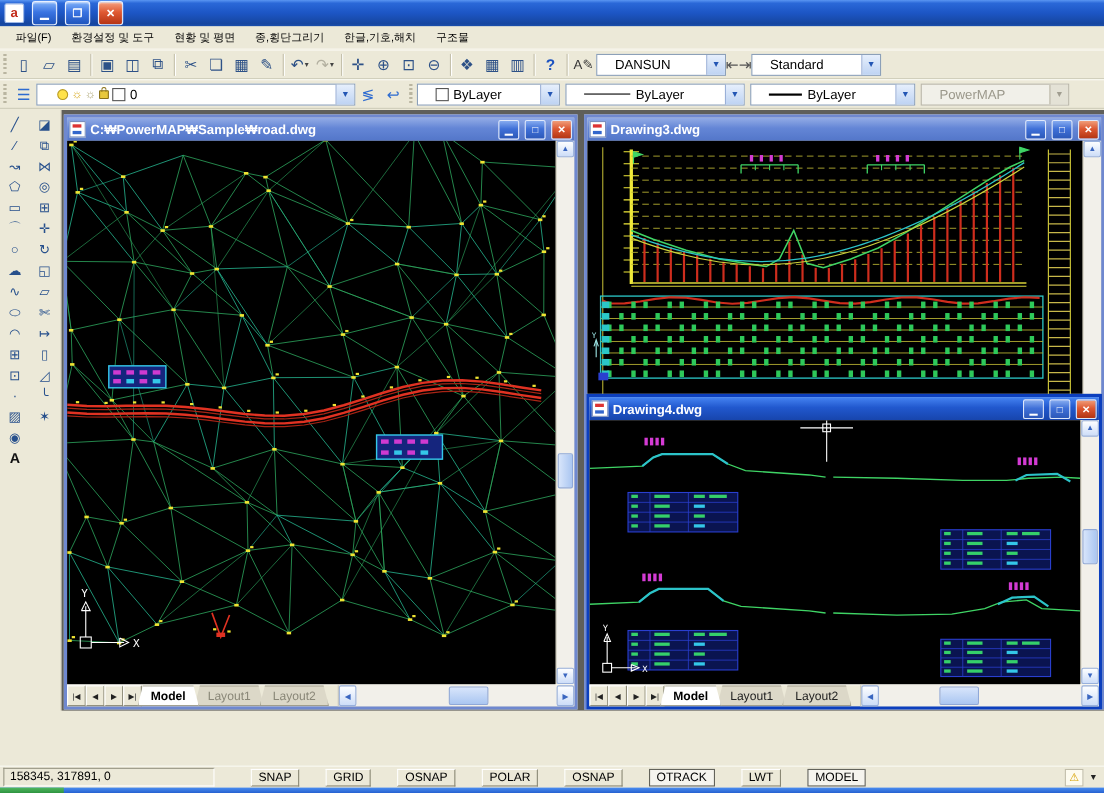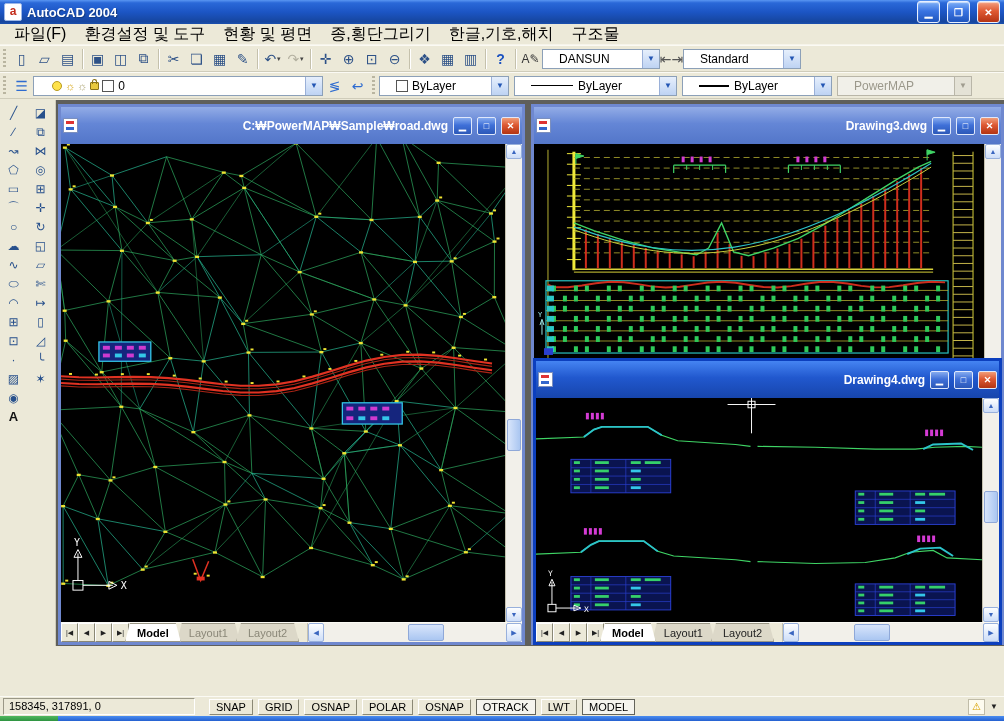--- a/index.html
+++ b/index.html
@@ -11,21 +11,21 @@
     display:flex;align-items:center;gap:5px;padding:0 4px;}
   .app-icon{width:16px;height:16px;background:#fff;border:1px solid #9db8e8;border-radius:2px;
     color:#c32b1a;font-weight:bold;font-size:12px;line-height:14px;text-align:center;}
   .titlebar .ttitle{color:#fff;font-weight:bold;font-size:13px;flex:1;text-shadow:1px 1px 1px #123a80;}
   .winbtn{width:21px;height:20px;border-radius:3px;border:1px solid #e8f0ff;margin-left:2px;
     display:flex;align-items:center;justify-content:center;color:#fff;font-size:10px;font-weight:bold;
     background:linear-gradient(180deg,#7fb0f8,#3a74e2 45%,#1f55bd);box-shadow:inset 0 1px 1px rgba(255,255,255,.6);}
   .winbtn.close{background:linear-gradient(180deg,#f4a080,#e05a33 45%,#b53414);}
   
   .menubar{position:absolute;left:0;top:24px;width:1004px;height:21px;background:#ece9d8;
-    display:flex;align-items:center;padding-left:5px;font-size:16px;color:#000;box-sizing:border-box;
+    display:flex;align-items:center;padding-left:5px;font-size:10px;color:#000;box-sizing:border-box;
     border-bottom:1px solid #f6f4ea;}
   .menu-item{padding:2px 9px;white-space:nowrap;}
   
   .trow{position:absolute;left:0;width:1004px;height:27px;background:#ece9d8;display:flex;align-items:center;
     box-sizing:border-box;border-top:1px solid #fbfaf4;border-bottom:1px solid #cfccba;}
   .grip{width:3px;height:20px;margin:0 4px 0 3px;
     background:repeating-linear-gradient(180deg,#b9b5a0 0 2px,transparent 2px 4px);}
   .tsep{width:1px;height:20px;background:#c5c1ac;box-shadow:1px 0 0 #fff;margin:0 3px;}
   .tbtn{width:23px;height:23px;display:flex;align-items:center;justify-content:center;
     font-size:14px;color:#2d5187;position:relative;}
@@ -48,22 +48,22 @@
   .side{position:absolute;left:0;top:100px;width:56px;height:546px;background:#ece9d8;display:flex;
     box-sizing:border-box;border-right:1px solid #cfccba;}
   .side-col{width:27px;display:flex;flex-direction:column;align-items:center;padding-top:3px;}
   .sbtn{width:24px;height:19px;display:flex;align-items:center;justify-content:center;
     font-size:12px;color:#27508c;}
   .sbtn.textA{color:#111;font-weight:bold;font-size:13px;}
   
   .mdi{position:absolute;left:56px;top:100px;width:948px;height:546px;background:#5f5f5a;}
   .cwin{position:absolute;display:flex;flex-direction:column;box-sizing:border-box;border:3px solid #6f88cf;background:#ece9d8;}
   .cwin.active{border-color:#0c3fbe;}
-  .ctitle{height:37px;flex:none;display:flex;align-items:center;gap:4px;padding:0 2px;
-    background:linear-gradient(180deg,#93ace6 0%,#6486d6 45%,#5376c9 100%);text-align:right;}
+  .ctitle{height:21px;flex:none;display:flex;align-items:center;gap:4px;padding:0 2px;
+    background:linear-gradient(180deg,#93ace6 0%,#6486d6 45%,#5376c9 100%);}
   .cwin.active .ctitle{background:linear-gradient(180deg,#4584f2 0%,#2158ce 45%,#1745ac 100%);}
   .dwg-icon{width:13px;height:13px;background:#fff;border:1px solid #7b8fbe;flex:none;position:relative;}
   .dwg-icon:before{content:"";position:absolute;left:2px;top:2px;width:8px;height:3px;background:#d33;}
   .dwg-icon:after{content:"";position:absolute;left:2px;bottom:2px;width:8px;height:3px;background:#36c;}
   .ctitle .ttext{color:#fff;font-weight:bold;font-size:12px;flex:1;white-space:nowrap;overflow:hidden;}
   .cbtn{width:17px;height:16px;border-radius:2px;border:1px solid #dfe8fb;color:#fff;font-size:9px;font-weight:bold;
     display:flex;align-items:center;justify-content:center;margin-left:1px;flex:none;
     background:linear-gradient(180deg,#86abef,#3f70d8 45%,#2c58b8);}
   .cbtn.close{background:linear-gradient(180deg,#f09d79,#dd5832 45%,#b23413);}
   .cbody{flex:1;display:flex;min-height:0;}
@@ -101,37 +101,36 @@
     display:flex;flex-direction:column;justify-content:space-between;align-items:center;font-size:6px;color:#3a66c0;}
   .cmd-vscroll span{height:10px;display:flex;align-items:center;}
   .cmd-hscroll{position:absolute;right:16px;bottom:1px;display:flex;gap:2px;font-size:7px;color:#3a66c0;align-items:center;}
   .cmd-hscroll .hth{width:12px;height:10px;background:linear-gradient(180deg,#d8e5fb,#aac6f1);border:1px solid #8fa8d8;border-radius:2px;}
   
   .statusbar{position:absolute;left:0;top:696px;width:1004px;height:20px;background:#ece9d8;display:flex;
     align-items:center;font-size:11px;color:#000;box-sizing:border-box;padding:0 3px;border-top:1px solid #fbfaf4;}
   .coords{width:180px;height:15px;line-height:15px;padding:0 5px;margin-right:14px;
     border:1px solid;border-color:#9a9786 #fff #fff #9a9786;background:#ece9d8;}
   .toggles{display:flex;gap:5px;}
-  .toggle{padding:1px 6px;border:1px solid;border-color:#fff #8a8875 #8a8875 #fff;background:#ece9d8;}
+  .toggle{padding:1px 6px;border:1px solid;border-color:#fff #8a8875 #8a8875 #fff;background:#ece9d8;margin-left:19px;}
   .toggle.on{border:1px solid #63635a;background:#f5f4ee;}
   .tray{margin-left:auto;display:flex;align-items:center;gap:5px;padding-right:3px;}
   .comm-icon{width:15px;height:14px;background:#fdfbef;border:1px solid #c0bca8;display:flex;align-items:center;justify-content:center;font-size:10px;color:#d8a200;}
   .tray .tarrow{font-size:8px;color:#222;}
   
   .taskbar{position:absolute;left:0;top:716px;width:1004px;height:5px;background:linear-gradient(180deg,#4a8df0,#2560d0);}
   .taskbar .start{position:absolute;left:0;top:0;width:58px;height:5px;background:linear-gradient(180deg,#51b860,#2e9340);}
 </style>
 </head>
 <body>
 
 <div class="app">
 
   <div class="titlebar">
     <div class="app-icon">a</div>
-    <div class="ttitle">AutoCAD 2004</div>
     <div class="winbtn">▁</div>
     <div class="winbtn">❐</div>
     <div class="winbtn close">✕</div>
   </div>
 
   <div class="menubar">
     <span class="menu-item">파일(F)</span>
     <span class="menu-item">환경설정 및 도구</span>
     <span class="menu-item">현황 및 평면</span>
     <span class="menu-item">종,횡단그리기</span>

